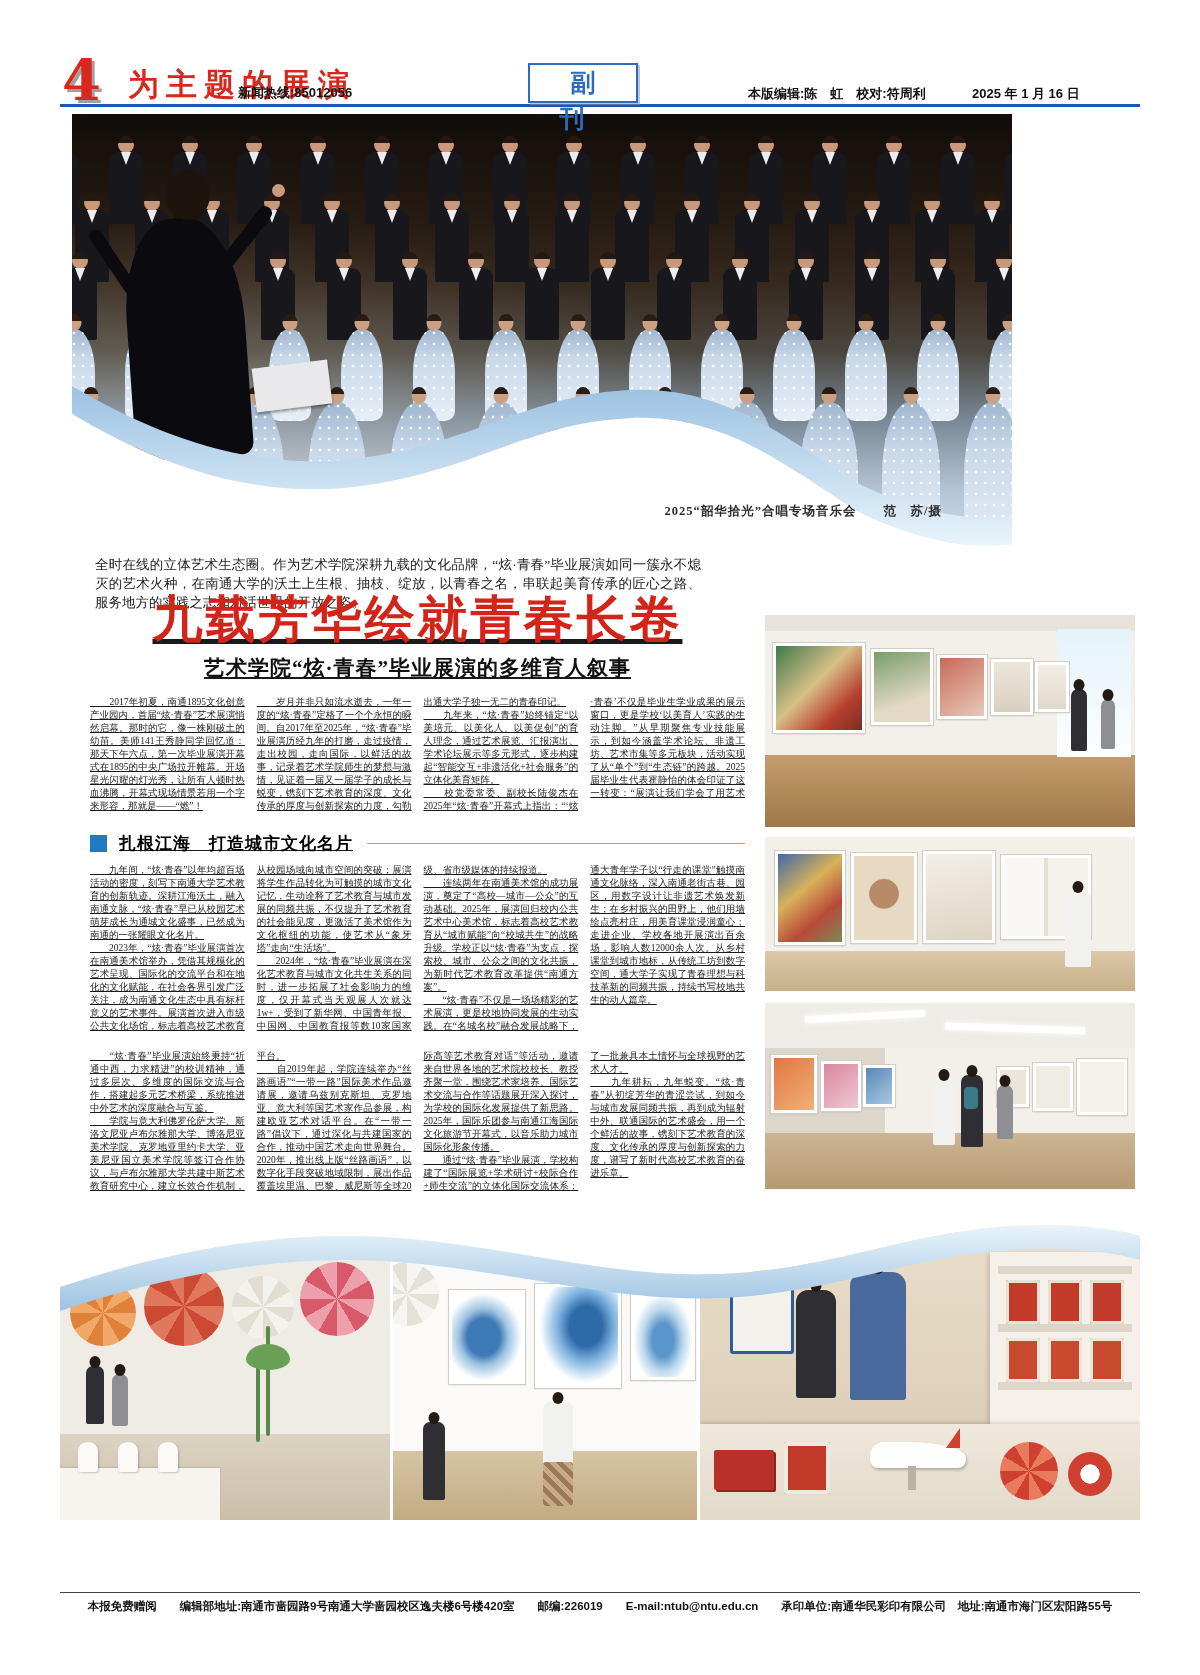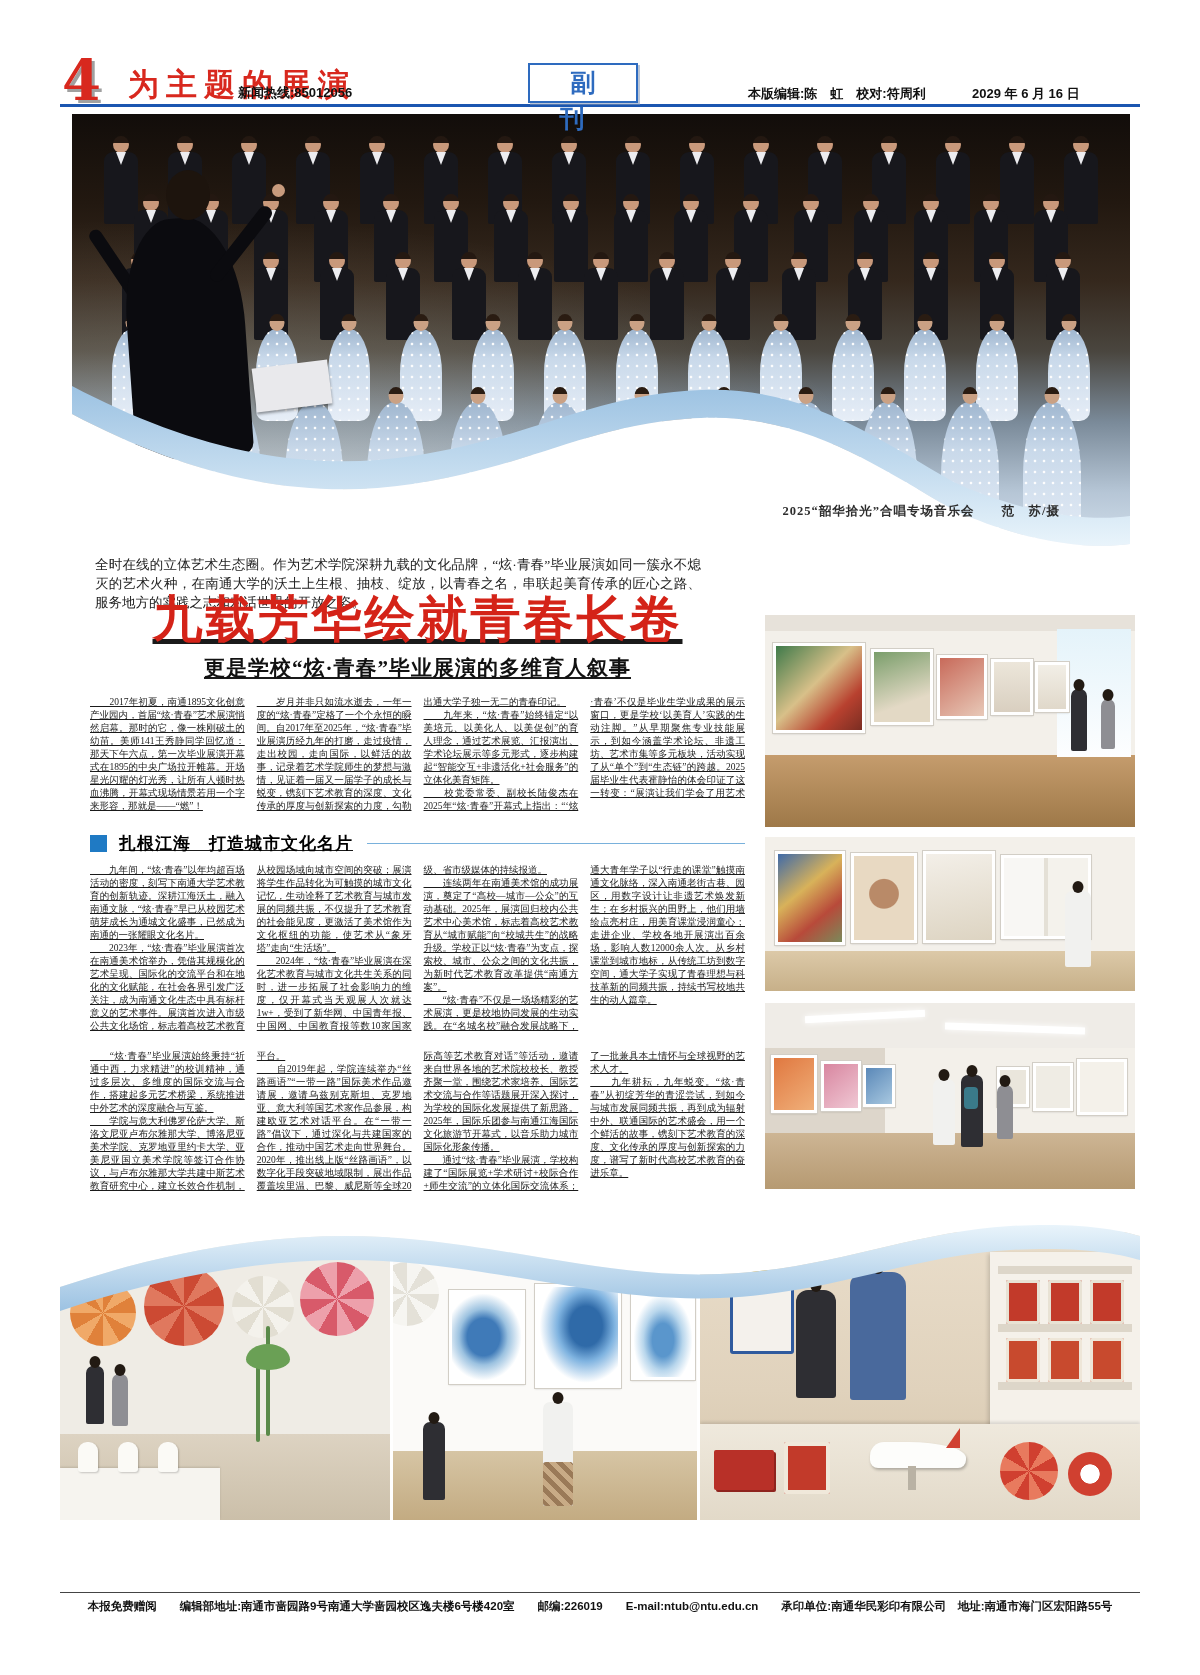--- a/index.html
+++ b/index.html
@@ -16,21 +16,21 @@
   .fukan{left:528px;top:63px;width:106px;height:36px;border:2px solid #2e6bbf;background:#fff;
          box-shadow:2px 2px 0 rgba(130,150,180,.55);color:#2e6bbf;font-size:25px;font-weight:bold;
          text-align:center;line-height:36px;letter-spacing:22px;text-indent:22px;z-index:3;}
   .editorline{left:748px;top:85px;font-size:13px;font-weight:bold;color:#111;
               font-family:"Liberation Sans",sans-serif;}
   .pagedate{left:972px;top:85px;font-size:13px;font-weight:bold;color:#111;
             font-family:"Liberation Sans",sans-serif;}
   .header-rule{left:60px;top:104px;width:1080px;height:3px;background:#1b56b0;z-index:2;}
 
   
-  .lead-photo{left:72px;top:114px;width:1058px;height:440px;overflow:hidden;
+  .lead-photo{left:72px;top:114px;width:940px;height:440px;overflow:hidden;
     background:linear-gradient(180deg,#120d0a 0%,#221810 20%,#35281d 38%,#4a463f 54%,#7a8a99 70%,#b6c6d6 86%,#d5e2ee 100%);}
   .stage-light{inset:0;background:radial-gradient(ellipse at 12% 88%,rgba(255,240,214,.28),transparent 52%);}
   .crow{left:0;right:0;display:flex;justify-content:center;}
   .suit{position:relative;width:34px;height:72px;background:#17171c;border-radius:9px 9px 2px 2px;flex:0 0 auto;}
   .suit::before{content:"";position:absolute;top:-16px;left:9px;width:16px;height:17px;border-radius:50%;
     background:linear-gradient(180deg,#241811 40%,#c9997b 40%);}
   .suit::after{content:"";position:absolute;top:0;left:50%;transform:translateX(-50%);
     border-left:5px solid transparent;border-right:5px solid transparent;border-top:13px solid #ededf0;}
   .dress{position:relative;border-radius:48% 48% 10px 10px;flex:0 0 auto;
     background:linear-gradient(180deg,#9fb6cf 0%,#c9d9ea 32%,#e7eef7 100%);}
@@ -102,21 +102,21 @@
 </head>
 <body>
 
 <div class="page">
 
   <div class="abs pagenum">4</div>
   <div class="abs masthead">为主题的展演</div>
   <div class="abs hotline">新闻热线:85012056</div>
   <div class="abs fukan">副刊</div>
   <div class="abs editorline">本版编辑:陈　虹　校对:符周利</div>
-  <div class="abs pagedate">2029 年 6 月 16 日</div>
+  <div class="abs pagedate">2025 年 1 月 16 日</div>
   <div class="abs header-rule"></div>
 
   <div class="abs lead-photo">
     <div class="abs stage-light"></div>
 
     <div class="abs crow" style="top:38px;gap:30px;">
       <div class="suit"></div>
     <div class="suit"></div>
         <div class="suit"></div>
         <div class="suit"></div>
@@ -223,21 +223,21 @@
         C730,300 800,350 880,396 C950,428 1015,436 1056,430 L1056,440 L0,440 Z"></path>
     </svg>
 
     <div class="abs photo-caption">2025“韶华拾光”合唱专场音乐会　　范　苏/摄</div>
   </div>
 
   <div class="abs intro">　　5月18日，我校美术馆内人潮涌动，2025“炫·青春”毕业展演在万众期待中拉开帷幕。这场以“向上而生”为主题的展演，不仅集中呈现了我校艺术学院2025届毕业生千余件毕业作品，更以学术论坛、系列画展、非遗展示、艺术市集、智能交互艺术展等多个版块的113场主题活动，构建起一个全城联动、全时在线的立体艺术生态圈。作为艺术学院深耕九载的文化品牌，“炫·青春”毕业展演如同一簇永不熄灭的艺术火种，在南通大学的沃土上生根、抽枝、绽放，以青春之名，串联起美育传承的匠心之路、服务地方的实践之志和对话世界的开放之姿。</div>
 
   <div class="abs article">
     <h1 class="headline">九载芳华绘就青春长卷</h1>
-    <div class="subtitle">更是学校“炫·青春”毕业展演的多维育人叙事</div>
+    <div class="subtitle">艺术学院“炫·青春”毕业展演的多维育人叙事</div>
 
     <div class="section">
       <div class="section-body sb1">　　2017年初夏，南通1895文化创意产业园内，首届“炫·青春”艺术展演悄然启幕。那时的它，像一株刚破土的幼苗。美师141王秀静同学回忆道：那天下午六点，第一次毕业展演开幕式在1895的中央广场拉开帷幕。开场星光闪耀的灯光秀，让所有人顿时热血沸腾，开幕式现场情景若用一个字来形容，那就是——“燃”！
 　　岁月并非只如流水逝去，一年一度的“炫·青春”定格了一个个永恒的瞬间。自2017年至2025年，“炫·青春”毕业展演历经九年的打磨，走过疫情，走出校园，走向国际，以鲜活的故事，记录着艺术学院师生的梦想与激情，见证着一届又一届学子的成长与蜕变，镌刻下艺术教育的深度、文化传承的厚度与创新探索的力度，勾勒出通大学子独一无二的青春印记。
 　　九年来，“炫·青春”始终锚定“以美培元、以美化人、以美促创”的育人理念，通过艺术展览、汇报演出、学术论坛展示等多元形式，逐步构建起“智能交互+非遗活化+社会服务”的立体化美育矩阵。
 　　校党委常委、副校长陆俊杰在2025年“炫·青春”开幕式上指出：“‘炫·青春’不仅是毕业生学业成果的展示窗口，更是学校‘以美育人’实践的生动注脚。”从早期聚焦专业技能展示，到如今涵盖学术论坛、非遗工坊、艺术市集等多元板块，活动实现了从“单个”到“生态链”的跨越。2025届毕业生代表霍静怡的体会印证了这一转变：“展演让我们学会了用艺术语言回应时代命题，在科技浪潮中坚守人文温度。”</div>
     </div>
 
     <div class="section">
       <div class="section-head">

